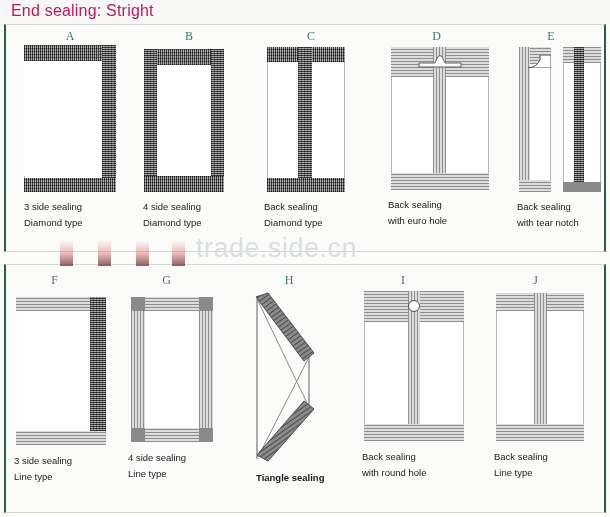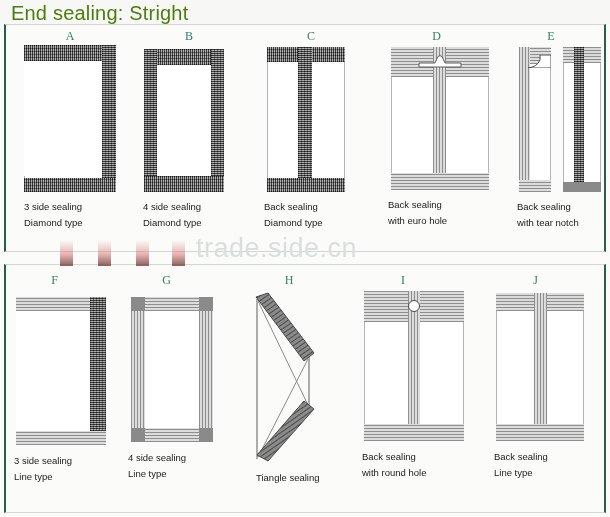--- a/index.html
+++ b/index.html
@@ -11,21 +11,21 @@
   }
   .page{position:absolute;left:0;top:0;width:610px;height:517px;}
 
   
   .title-bar{
     position:absolute;left:0;top:0;width:610px;height:24px;
     background:#f7f7f5;
   }
   .title-text{
     position:absolute;left:11px;top:2px;
-    font-size:20px;color:#4d7c0f;letter-spacing:.2px;
+    font-size:16px;color:#be185d;letter-spacing:.2px;
     white-space:nowrap;
   }
 
   
   .panel{
     position:absolute;
     background:#fbfbfa;
     border:1px solid #cfd8d2;
     border-left:2px solid #27604a;
     border-right:2px solid #27604a;
@@ -220,21 +220,21 @@
 
         <line x1="61" y1="68" x2="61" y2="118" stroke="#8a8a8a" stroke-width="1.4"></line>
 
         <line x1="10" y1="12" x2="60" y2="116" stroke="#8a8a8a" stroke-width="1"></line>
         <line x1="10" y1="168" x2="60" y2="70" stroke="#8a8a8a" stroke-width="1"></line>
 
         <polygon points="8,8 20,4 66,64 56,72" fill="url(#diaghatch)" stroke="#4a4a4a" stroke-width="1"></polygon>
 
         <polygon points="56,112 66,120 20,172 9,166" fill="url(#diaghatch)" stroke="#4a4a4a" stroke-width="1"></polygon>
       </svg>
-      <div class="caption" style="left:12px;top:197px;">Tiangle sealing</div>
+      <div class="caption" style="left:12px;top:197px;font-weight:bold;">Tiangle sealing</div>
     </div>
 
     <div class="fig" style="left:352px;top:8px;width:120px;height:220px;">
       <div class="fig-letter" style="width:90px;">I</div>
       <div style="position:absolute;left:6px;top:18px;width:100px;height:150px;">
         <div class="bag-body" style="position:absolute;left:0;top:0;width:100px;height:150px;"></div>
         <div class="lines-h" style="position:absolute;left:0;top:0;width:100px;height:31px;"></div>
         <div class="lines-v" style="position:absolute;left:44px;top:0;width:12px;height:150px;"></div>
         <div class="lines-h" style="position:absolute;left:0;bottom:0;width:100px;height:17px;"></div>
         <div style="position:absolute;left:44px;top:9px;width:10px;height:10px;border-radius:50%;background:#ffffff;border:1px solid #4a4a4a;"></div>

